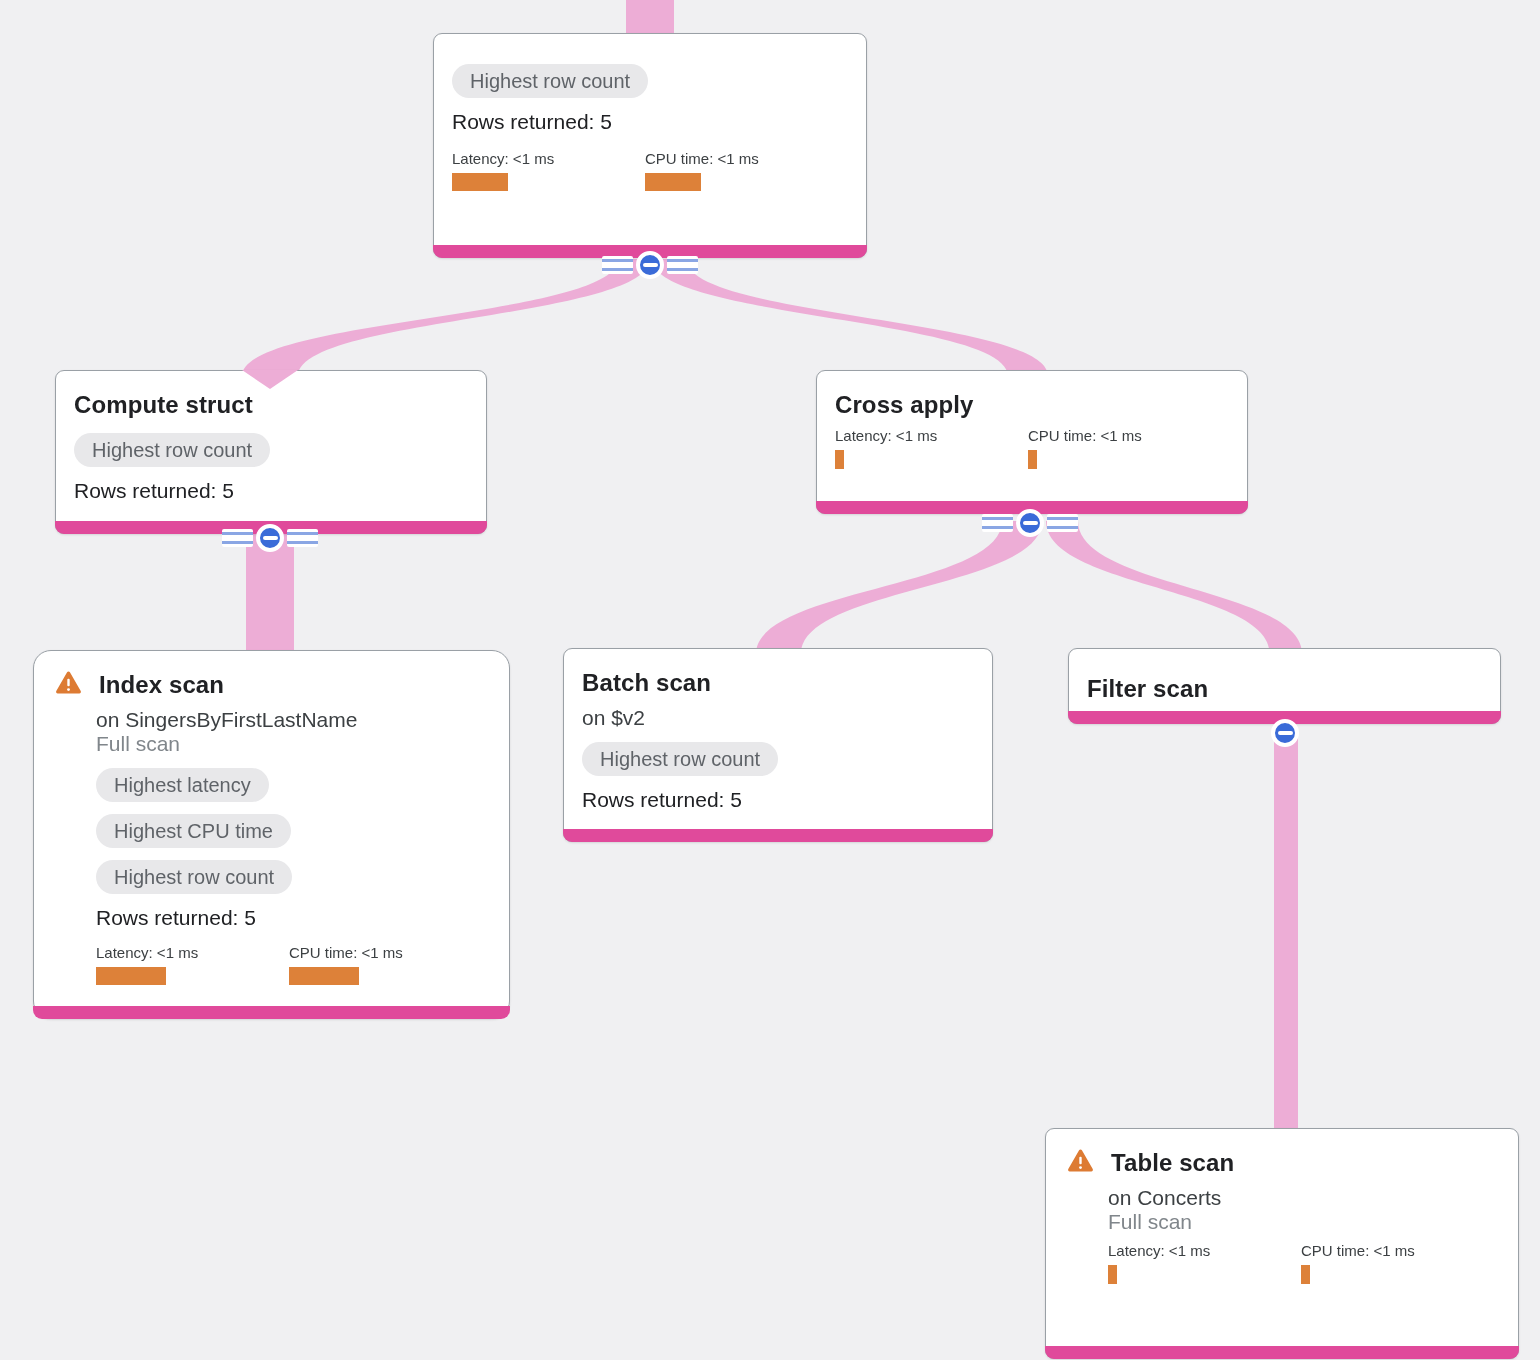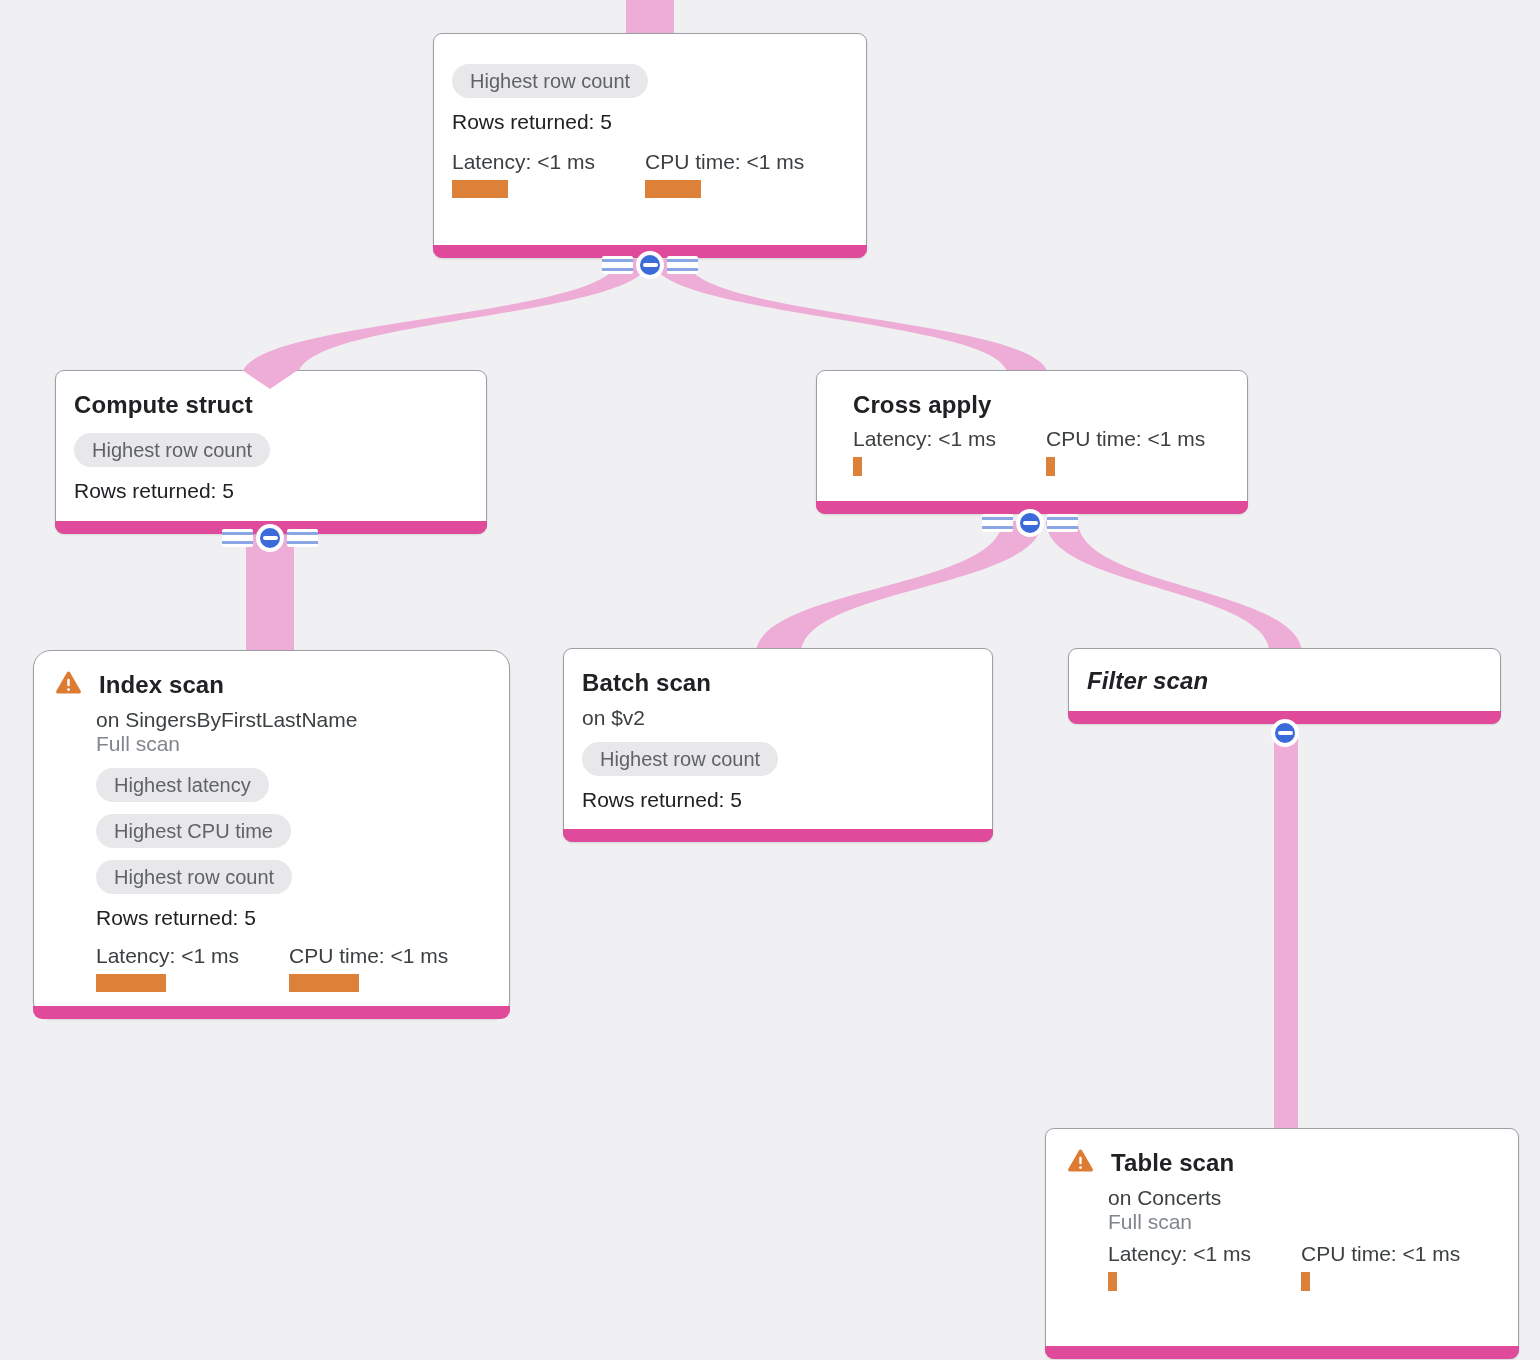--- a/index.html
+++ b/index.html
@@ -34,21 +34,21 @@
   .on-text{font-size:21px; color:var(--body); margin-top:7px;text-align:right;}
   .muted-text{font-size:21px; color:var(--muted); }
   .badge{
     background:var(--badge-bg); color:var(--badge-text); font-size:20px;
     line-height:20px; padding:7px 18px; border-radius:18px; margin-top:12px;
     white-space:nowrap;
   }
   .rows{font-size:21px; color:var(--title); margin-top:12px;}
   .metrics{display:flex; margin-top:16px;}
   .mcol{width:193px; display:flex; flex-direction:column; align-items:flex-start;}
-  .mlabel{font-size:21px; color:var(--body); white-space:nowrap;}
+  .mlabel{font-size:15px; color:var(--body); white-space:nowrap;}
   .bar{background:var(--orange); margin-top:6px;}
   .bar-lg{width:56px;height:18px;}
   .bar-md{width:70px;height:18px;}
   .bar-sm{width:9px;height:19px;}
 
   .warn-icon{width:27px;height:24px;flex:0 0 auto;position:relative;top:-2px;}
 
   .collapse{
     position:absolute; width:96px; height:36px; z-index:3;
     display:flex; align-items:center; justify-content:center; gap:3px; cursor:pointer;
@@ -97,21 +97,21 @@
 
 <div class="node" style="left:55px;top:370px;width:432px;height:164px;">
   <div class="pad">
     <div class="title">Compute struct</div>
     <div class="badge">Highest row count</div>
     <div class="rows">Rows returned: 5</div>
   </div>
   <div class="node-bottom"></div>
 </div>
 
-<div class="node" style="left:816px;top:370px;width:432px;height:144px;padding-left:18px;">
+<div class="node" style="left:816px;top:370px;width:432px;height:144px;">
   <div class="pad">
     <div class="title">Cross apply</div>
     <div class="metrics" style="margin-top:6px;">
       <div class="mcol">
         <div class="mlabel">Latency: &lt;1 ms</div>
         <div class="bar bar-sm"></div>
       </div>
       <div class="mcol">
         <div class="mlabel">CPU time: &lt;1 ms</div>
         <div class="bar bar-sm"></div>
@@ -157,21 +157,21 @@
   <div class="pad">
     <div class="title">Batch scan</div>
     <div class="on-text">on $v2</div>
     <div class="badge">Highest row count</div>
     <div class="rows">Rows returned: 5</div>
   </div>
   <div class="node-bottom"></div>
 </div>
 
 <div class="node" style="left:1068px;top:648px;width:433px;height:76px;">
-  <div class="pad" style="padding-top:16px;font-style:italic;">
+  <div class="pad" style="padding-top:24px;">
     <div class="title">Filter scan</div>
   </div>
   <div class="node-bottom"></div>
 </div>
 
 <div class="node" style="left:1045px;top:1128px;width:474px;height:231px;">
   <div class="pad">
     <div class="hdr">
       <svg class="warn-icon" viewBox="0 0 24 22">
         <path d="M10.7 1.2 L0.8 18.4 a1.5 1.5 0 0 0 1.3 2.2 h19.8 a1.5 1.5 0 0 0 1.3 -2.2 L13.3 1.2 a1.5 1.5 0 0 0 -2.6 0 Z" fill="var(--warn)"></path>

